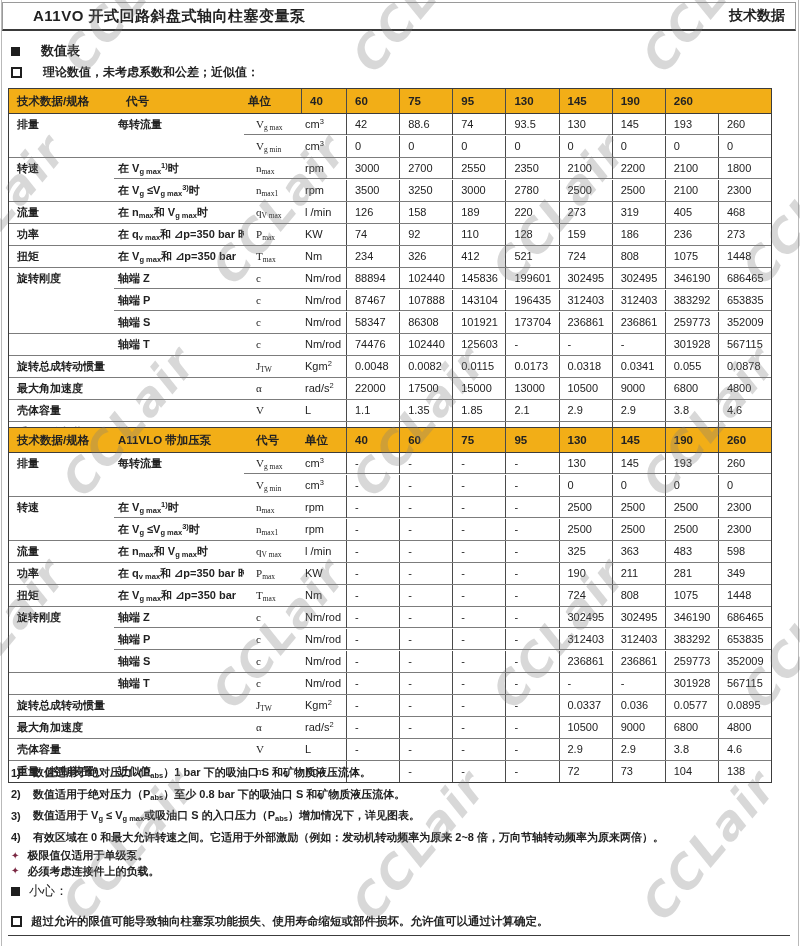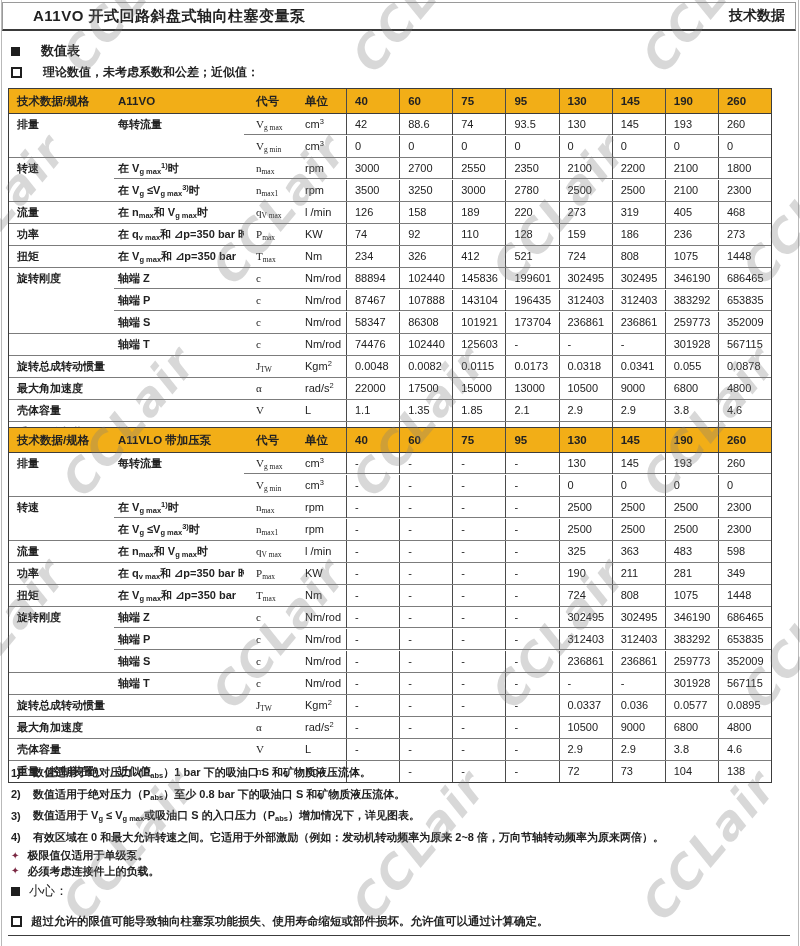--- a/index.html
+++ b/index.html
@@ -80,21 +80,20 @@
   <span>数值表</span>
 </div>
 <div class="sechead" id="sec-theory">
   <span class="sq outline"></span>
   <span>理论数值，未考虑系数和公差；近似值：</span>
 </div>
 
 <div class="table" id="table1">
     <div class="thead" style="background: rgb(242, 174, 23);">
       <div class="c c1">技术数据/规格</div>
-      <div class="c c2">A11VO</div>
       <div class="c c3">代号</div>
       <div class="c c4">单位</div>
       <div class="c hv">40</div>
       <div class="c hv">60</div>
       <div class="c hv">75</div>
       <div class="c hv">95</div>
       <div class="c hv">130</div>
       <div class="c hv">145</div>
       <div class="c hv">190</div>
       <div class="c hv">260</div>

